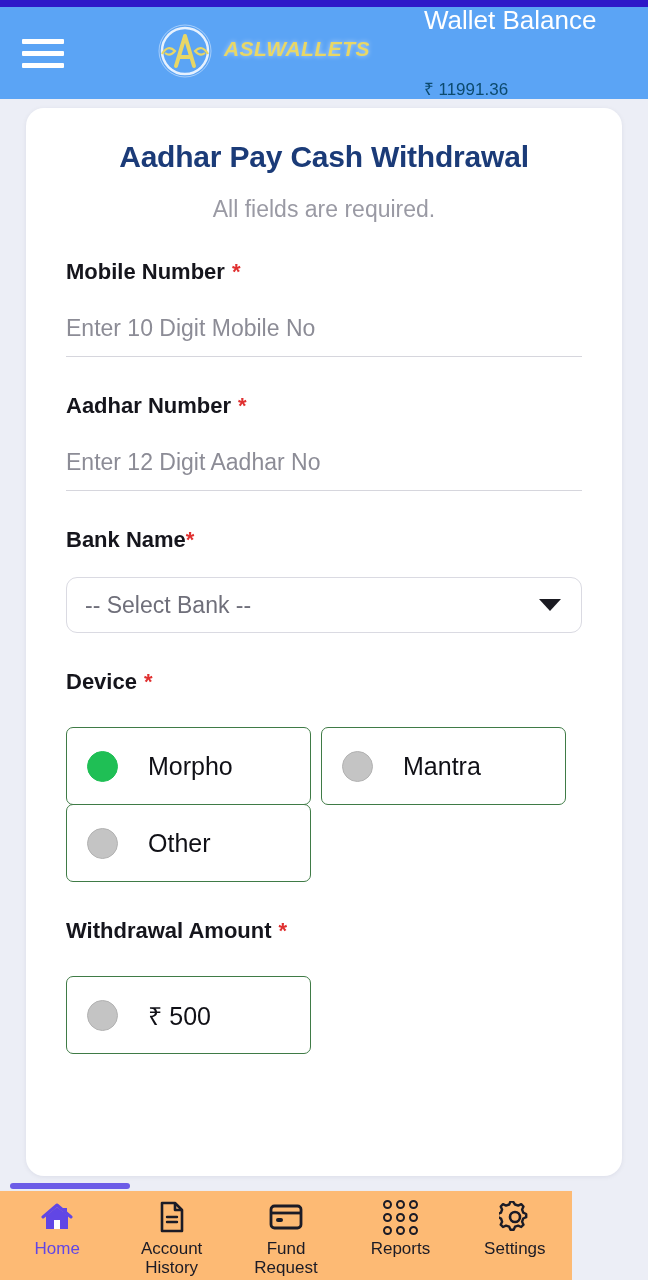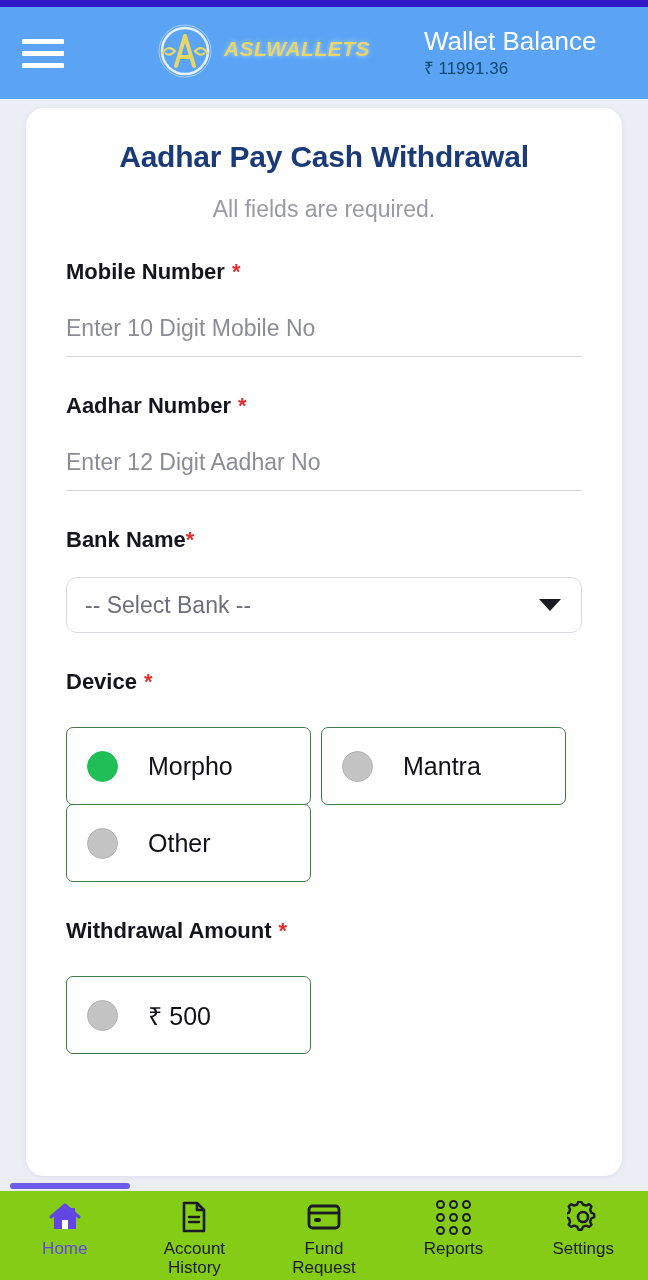--- a/index.html
+++ b/index.html
@@ -84,21 +84,21 @@
     text-shadow: 0 0 5px rgba(255,255,255,0.55);
     margin-top: -8px;
   }
 
   .wallet {
     width: 224px;
     height: 92px;
     display: flex;
     flex-direction: column;
     align-items: flex-start;
-    justify-content: center;
+    justify-content: space-between;
     padding-right: 12px;
     gap: 4px;
   }
   .wallet-label {
     font-size: 26px;
     color: #ffffff;
     line-height: 1.05;
     white-space: nowrap;
   }
   .wallet-amount {
@@ -243,23 +243,23 @@
     bottom: 91px;
     width: 120px;
     height: 6px;
     border-radius: 3px;
     background: #6c5ce7;
   }
 
   .bottom-nav {
     position: absolute;
     left: 0; bottom: 0;
-    width: 648px;
+    width: 572px;
     height: 90px;
-    background: #84cc16;
+    background: #fdba74;
     border-top: 1px solid #ececf2;
     display: flex;
     align-items: flex-start;
     padding-top: 9px;
   }
   .nav-item {
     flex: 1;
     display: flex;
     flex-direction: column;
     align-items: center;

